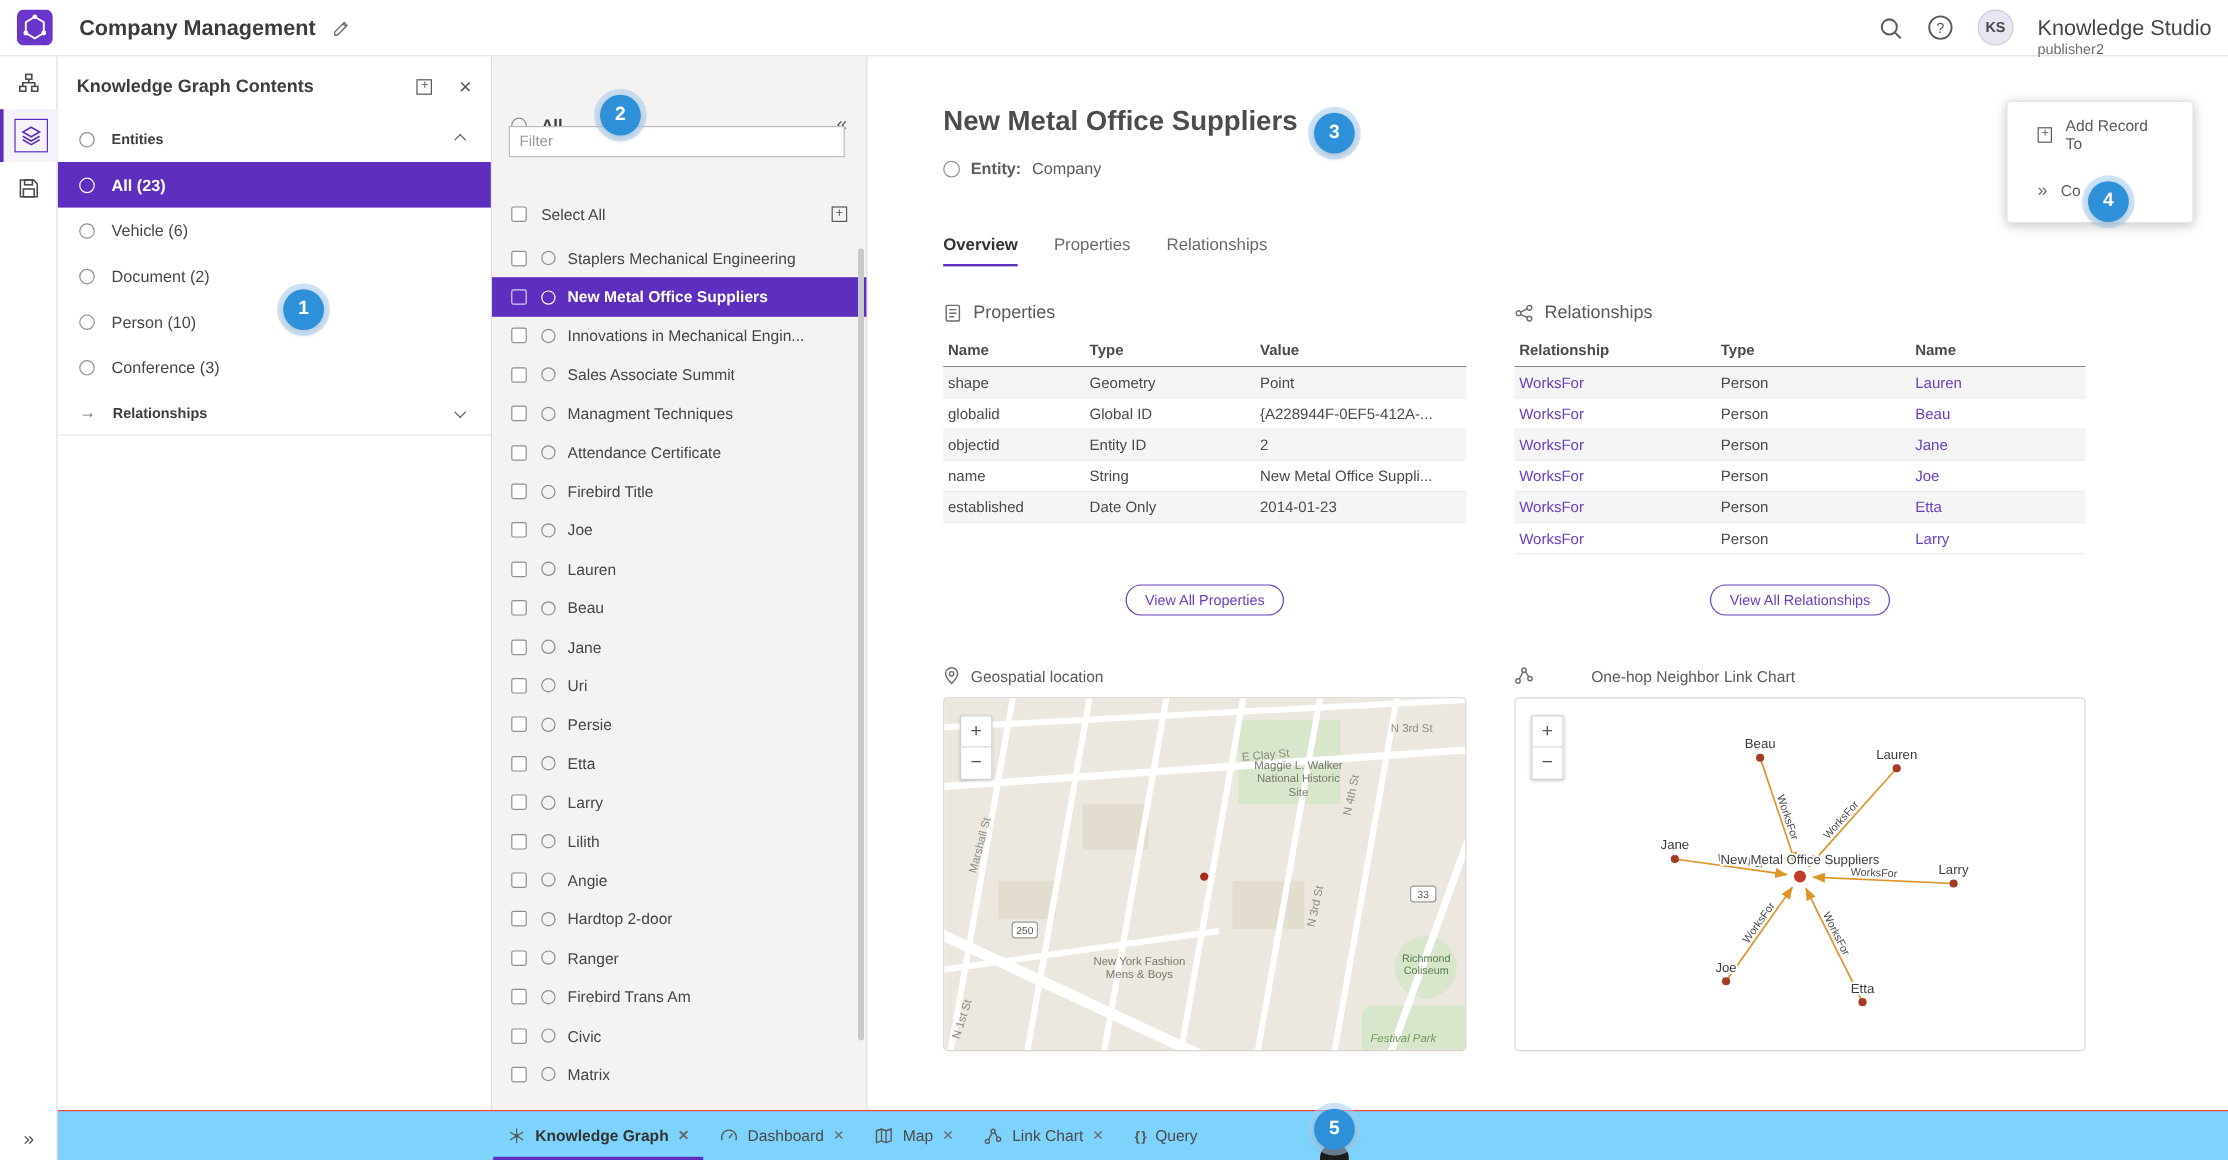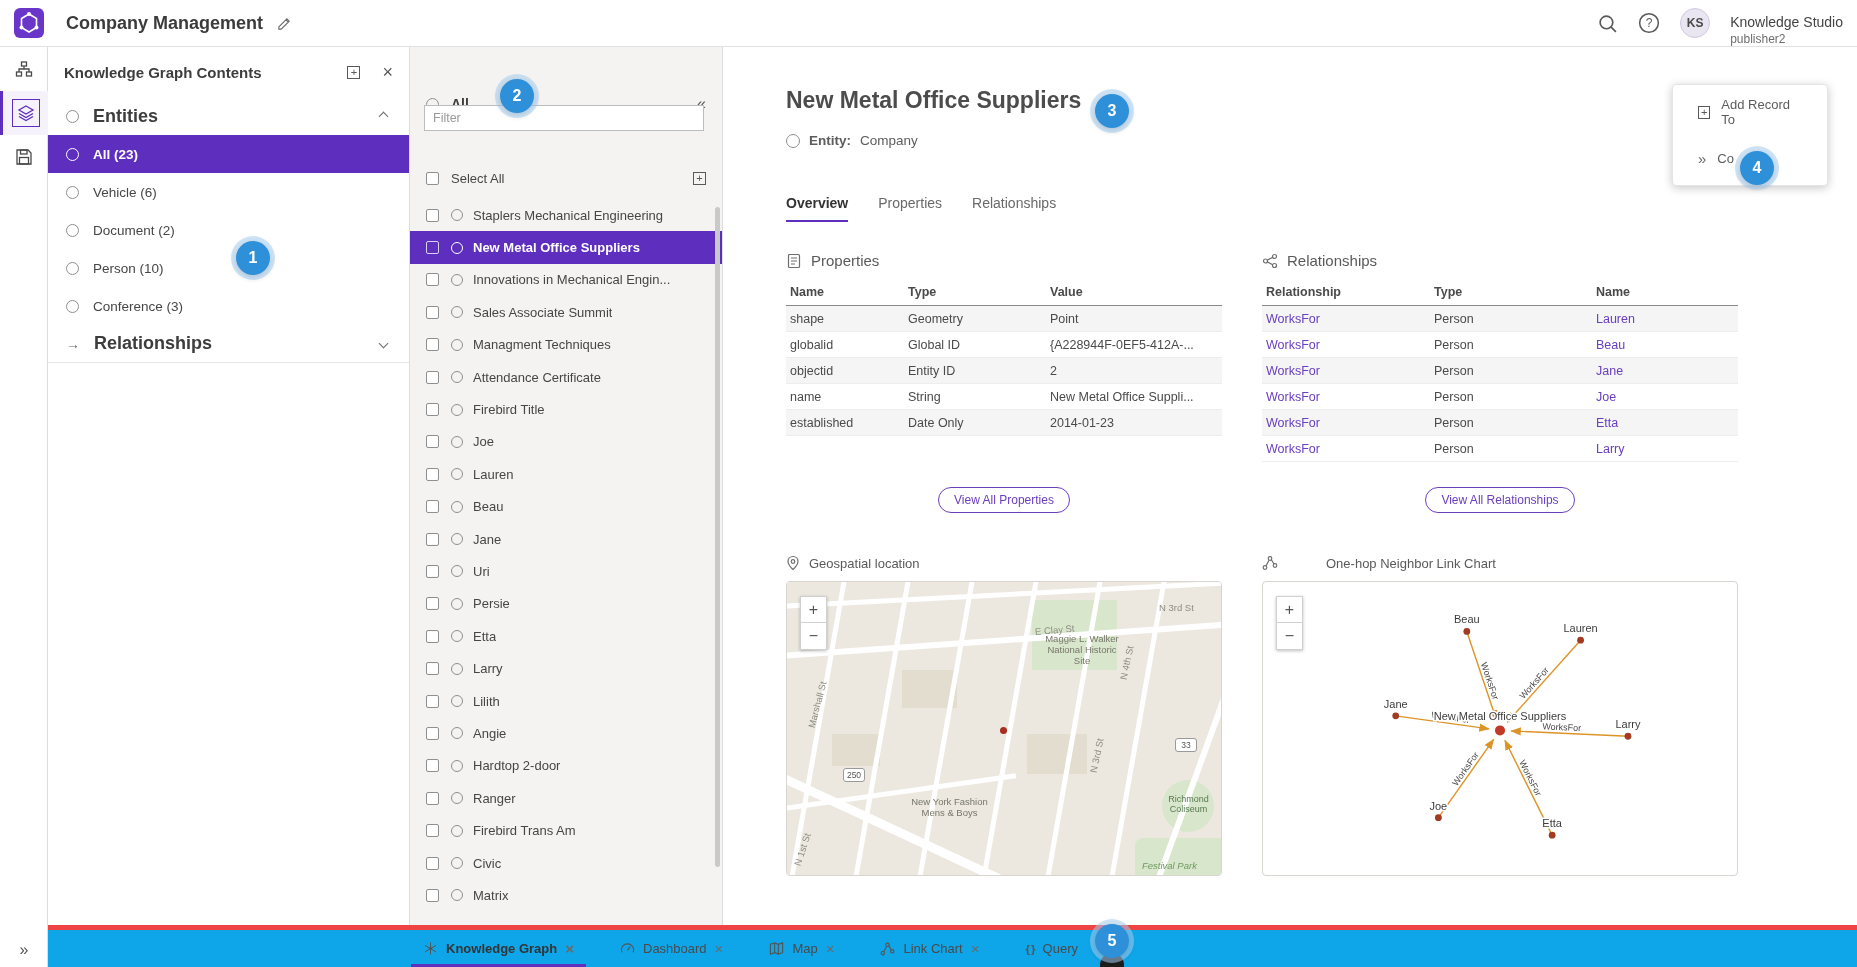--- a/index.html
+++ b/index.html
@@ -10,42 +10,42 @@
   .header { position:absolute; left:0; top:0; width:1857px; height:47px; background:#fff;
             border-bottom:1px solid #e2e2e2; display:flex; align-items:center; padding:0 14px; z-index:10; }
   .logo { width:30px; height:30px; margin-right:22px; cursor:pointer; }
   .apptitle { font-size:18px; color:#3b3b3b; font-weight:600; }
   .editicon { margin-left:14px; cursor:pointer; display:flex; align-items:center; }
   .hright { margin-left:auto; display:flex; align-items:center; gap:20px; }
   .hicon { cursor:pointer; display:flex; align-items:center; }
   .avatar { width:30px; height:30px; border-radius:50%; background:#e9e6f2; border:1px solid #cfc9de;
             display:flex; align-items:center; justify-content:center; font-size:12px; font-weight:700; color:#4a4a4a; cursor:pointer; }
   .usercol { line-height:1.25; }
-  .uname { font-size:14px; color:#444;margin-top:15px; }
+  .uname { font-size:18px; color:#444;margin-top:15px; }
   .usub { font-size:12px; color:#6e6e6e; }
 
   
   .rail { position:absolute; left:0; top:47px; width:48px; height:920px; background:#fff; border-right:1px solid #ddd; z-index:5; }
   .rail-item { width:48px; height:44px; display:flex; align-items:center; justify-content:center; cursor:pointer; position:relative; }
   .rail-item.selected { border-left:3px solid var(--accent,#5e2ebe); background:#f6f2fc; }
   .rail-item.selected .box { outline:1px solid var(--accent,#5e2ebe); }
   .rail-expand { position:absolute; bottom:8px; left:0; width:48px; text-align:center; cursor:pointer; }
   .rail-expand::before { content:"»"; font-size:16px; color:#555; }
 
   
   .contents { position:absolute; left:48px; top:47px; width:362px; height:878px; background:#fff; border-right:1px solid #ddd; }
   .panel-head { height:50px; display:flex; align-items:center; padding:0 16px; }
   .panel-title { font-size:15px; font-weight:600; color:#3d3d3d; }
   .ph-icons { margin-left:auto; display:flex; align-items:center; gap:22px; }
   .ico-plusbox { width:13px; height:13px; border:1.4px solid #595959; position:relative; display:inline-block; cursor:pointer; }
   .ico-plusbox::before { content:"+"; position:absolute; left:50%; top:50%; transform:translate(-50%,-54%); font-size:11px; color:#595959; }
   .ico-x { cursor:pointer; }
   .ico-x::before { content:"×"; font-size:18px; color:#595959; }
   .sect-head { height:38px; display:flex; align-items:center; padding:0 18px; cursor:pointer; }
-  .sect-label { font-size:18px; font-weight:600; color:#3d3d3d; margin-left:14px; }
+  .sect-label { font-size:12px; font-weight:600; color:#3d3d3d; margin-left:14px; }
   .chev { width:7px; height:7px; border-right:1.6px solid #6a6a6a; border-bottom:1.6px solid #6a6a6a; margin-left:auto; margin-right:4px; }
   .chev.up { transform:rotate(225deg); }
   .chev.down { transform:rotate(45deg); }
   .sect-head.rel { border-bottom:1px solid #e4e4e4; }
   .arrow-ic::before { content:"→"; font-size:14px; color:#6a6a6a; }
   .ring { width:13px; height:13px; border:1.6px solid #8f8f8f; border-radius:50%; flex:0 0 auto; }
   .ring.small { width:12px; height:12px; }
   .ring.med { width:14px; height:14px; }
   .ent-row { height:38px; display:flex; align-items:center; padding:0 18px; cursor:pointer; font-size:13.5px; }
   .ent-label { margin-left:14px; color:#464646; }
@@ -124,22 +124,22 @@
   .elbl { font-size:9px; fill:#4a4a4a; paint-order:stroke; stroke:#fff; stroke-width:2.5px; }
   .nlbl { font-size:11px; fill:#3c3c3c; paint-order:stroke; stroke:#fff; stroke-width:3px; }
 
   
   .ctxmenu { position:absolute; left:1672px; top:84px; width:156px; background:#fff; border:1px solid #e4e4e4;
              border-radius:4px; box-shadow:0 2px 10px rgba(0,0,0,.22); padding:4px 0; z-index:20; }
   .ctxrow { height:46px; display:flex; align-items:center; gap:11px; padding:0 25px; font-size:13px; color:#5c5c5c; cursor:pointer; }
   .chevrons::before { content:"»"; font-size:15px; color:#6a6a6a; }
 
   
-  .bottombar { position:absolute; left:48px; top:925px; width:1809px; height:42px; background:#0ea5e9; border-top:5px solid #ef4444;
-               display:flex; align-items:stretch; padding-left:375px; gap:46px; z-index:8; }
+  .bottombar { position:absolute; left:48px; top:925px; width:1809px; height:42px; background:#7dd3fc; border-top:1px solid #ef4444;
+               display:flex; align-items:stretch; padding-left:375px; gap:26px; z-index:8; }
   .btab { display:flex; align-items:center; gap:8px; font-size:13px; color:#4a4a4a; position:relative; cursor:pointer; }
   .btab.selected::after { content:""; position:absolute; left:-12px; right:-12px; bottom:0; height:3px; background:var(--accent,#5e2ebe); }
   .btab.selected { font-weight:600; color:#333; }
   .xclose { cursor:pointer; }
   .xclose::before { content:"×"; font-size:15px; color:#6a6a6a; }
   .braces::before { content:"{ }"; font-size:11.5px; font-weight:700; color:#555; letter-spacing:-1px; }
 
   
   .badge { position:absolute; width:34px; height:34px; border-radius:50%; background:var(--badge-blue,#2e90d8); color:#fff;
            font-size:16px; font-weight:700; display:flex; align-items:center; justify-content:center;

